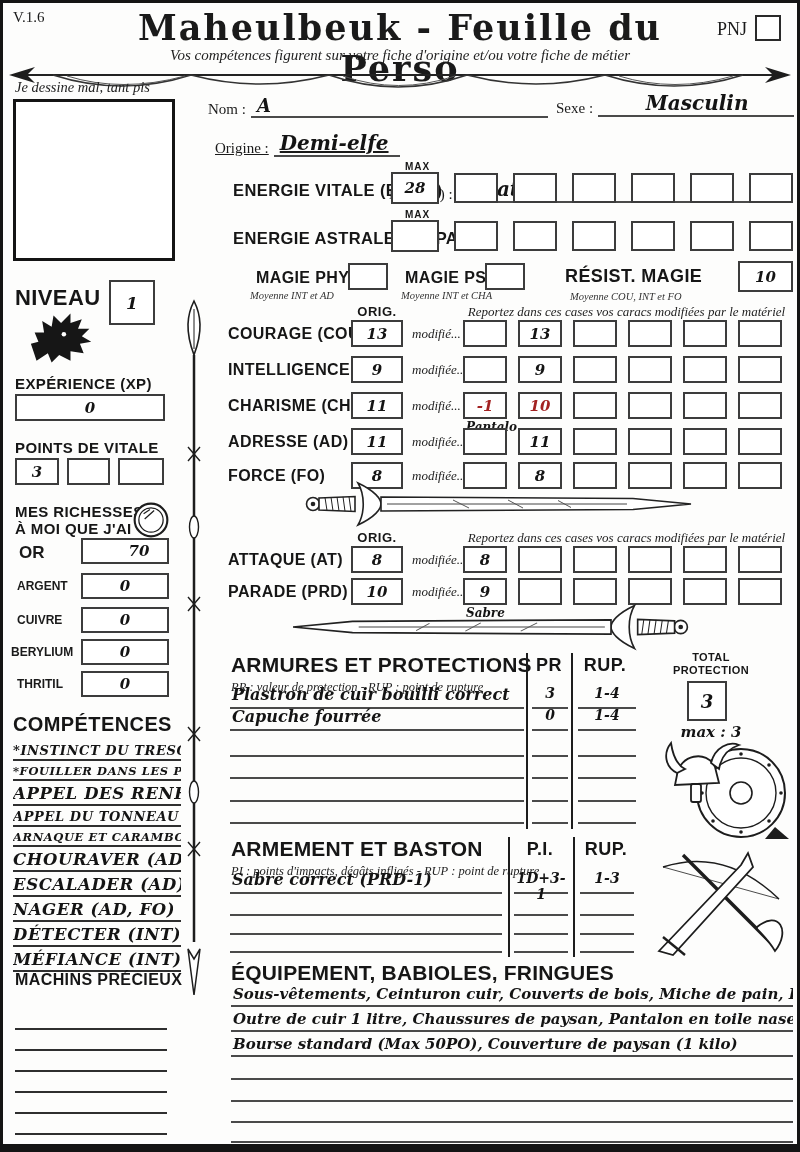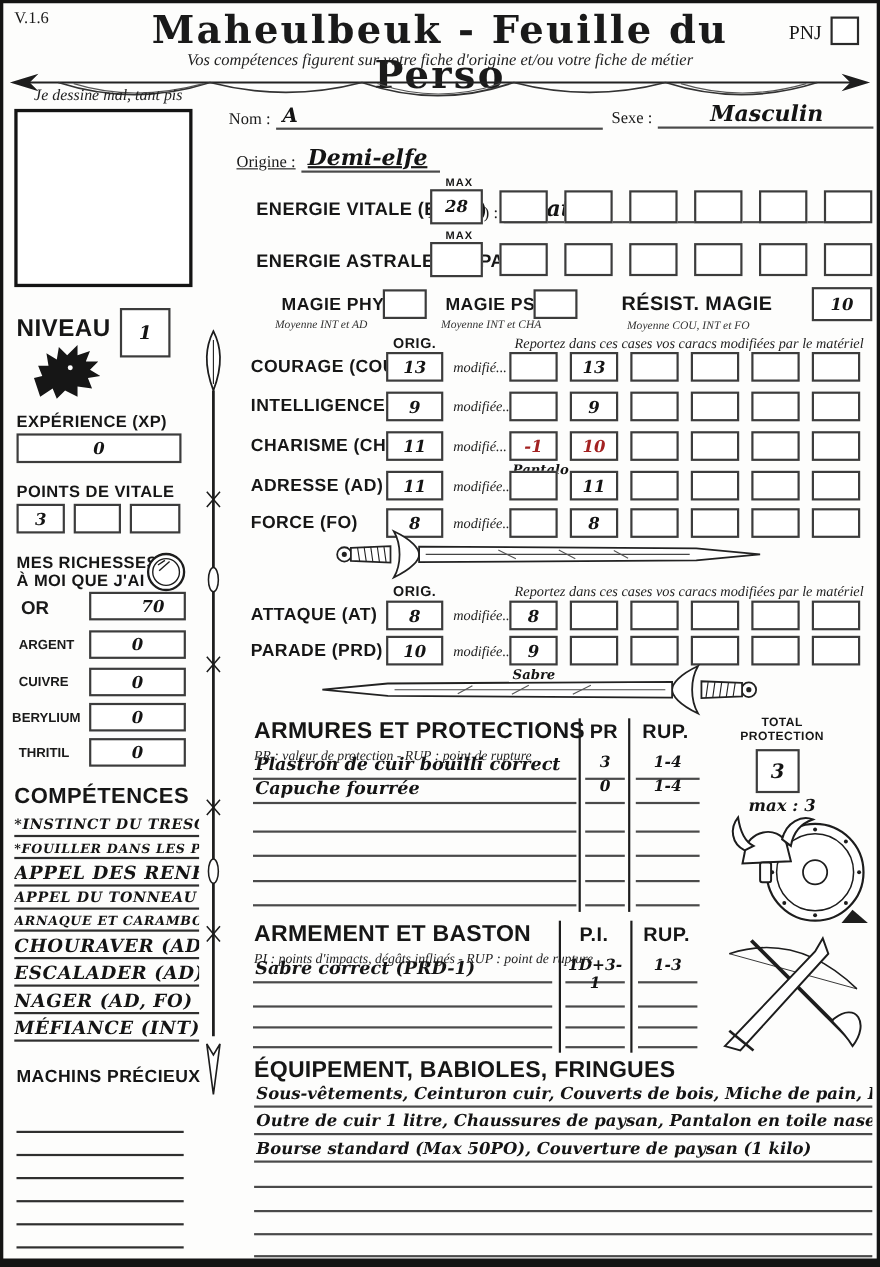--- a/index.html
+++ b/index.html
@@ -71,21 +71,21 @@
     <path d="M46,12 Q115,34 184,12" fill="none" stroke="#333" stroke-width="1.6"></path>
     <path d="M184,12 Q253,30 322,12" fill="none" stroke="#333" stroke-width="1.6"></path>
     <path d="M322,12 Q391,36 460,12" fill="none" stroke="#333" stroke-width="1.6"></path>
     <path d="M460,12 Q529,30 598,12" fill="none" stroke="#333" stroke-width="1.6"></path>
     <path d="M598,12 Q667,34 736,12" fill="none" stroke="#333" stroke-width="1.6"></path>
     <path d="M60,13 Q115,30 178,13" fill="none" stroke="#555" stroke-width="1"></path>
     <path d="M336,13 Q391,32 448,13" fill="none" stroke="#555" stroke-width="1"></path>
     <path d="M612,13 Q667,30 726,13" fill="none" stroke="#555" stroke-width="1"></path>
   </svg>
 
-  <div class="abs ital" style="left:28px; top:76px; font-size:14.5px;">Je dessine mal, tant pis</div>
+  <div class="abs ital" style="left:12px; top:76px; font-size:14.5px;">Je dessine mal, tant pis</div>
   <div class="abs" style="left:10px; top:96px; width:162px; height:162px; border:3px solid #141414; background:#fff;"></div>
 
   <div class="abs head" style="left:12px; top:282px; font-size:22px;">NIVEAU</div>
   <div class="abs box hand" style="left:106px; top:277px; width:46px; height:45px; font-size:17px;">1</div>
 
   <svg class="abs" style="left:26px; top:306px;" width="66" height="60" viewBox="0 0 70 62">
     <path d="M6,48 L2,36 L10,34 L6,24 L16,24 L14,12 L24,18 L26,6 L34,14 L44,4 L44,14 L56,10 L52,20 L64,20 L56,28 L66,34 L54,36 L58,46 L44,44 L44,54 L32,48 L24,56 L20,46 L8,54 Z" fill="#161616"></path>
     <circle cx="37" cy="26" r="2.4" fill="#ffffff"></circle>
   </svg>
 
@@ -122,20 +122,21 @@
   <div class="abs head" style="left:10px; top:710px; font-size:20px;">COMPÉTENCES</div>
   <div class="abs" style="left:10px; top:737px; width:168px;">
     <div class="comp-item hand c-m">*INSTINCT DU TRESOR (INT)</div>
     <div class="comp-item hand c-s">*FOUILLER DANS LES POUBELLES</div>
     <div class="comp-item hand c-l">APPEL DES RENFORTS</div>
     <div class="comp-item hand c-m">APPEL DU TONNEAU (INT)</div>
     <div class="comp-item hand c-s">ARNAQUE ET CARAMBOUILLE</div>
     <div class="comp-item hand c-l">CHOURAVER (AD)</div>
     <div class="comp-item hand c-l">ESCALADER (AD)</div>
     <div class="comp-item hand c-l">NAGER (AD, FO)</div>
+    <div class="comp-item hand c-l">DÉTECTER (INT)</div>
     <div class="comp-item hand c-l">MÉFIANCE (INT)</div>
   </div>
 
   <div class="abs head" style="left:12px; top:968px; font-size:16px;">MACHINS PRÉCIEUX</div>
   <div class="abs" style="left:12px; top:1006px; width:152px;">
     <div class="blankline" style="height:21px;"></div>
     <div class="blankline" style="height:21px;"></div>
     <div class="blankline" style="height:21px;"></div>
     <div class="blankline" style="height:21px;"></div>
     <div class="blankline" style="height:21px;"></div>

